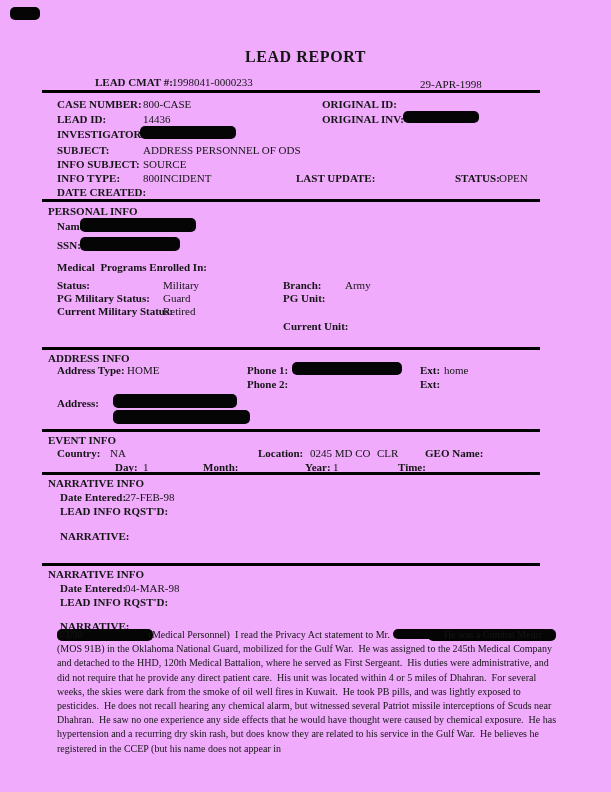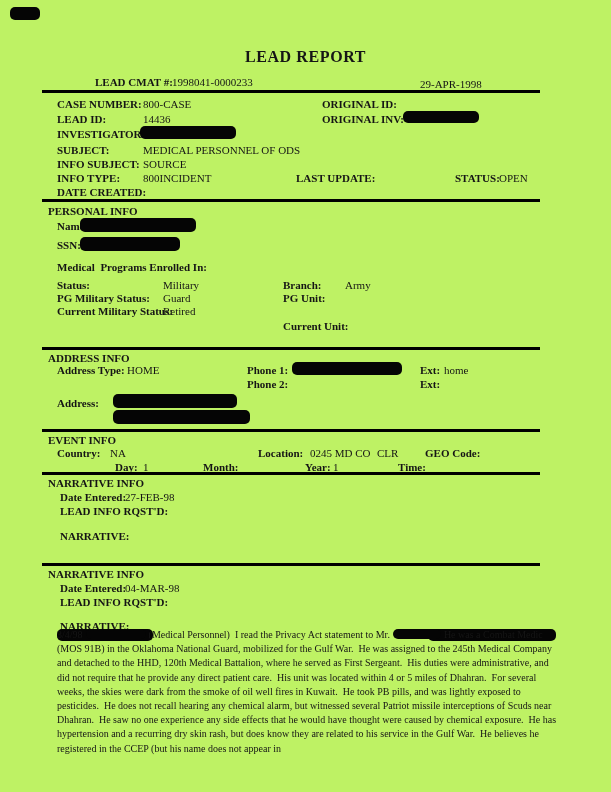--- a/index.html
+++ b/index.html
@@ -1,19 +1,19 @@
 <!DOCTYPE html>
 <html><head>
 <meta charset="utf-8">
 <style>
   html,body { margin:0; padding:0; background:#ffffff; }
   .page {
     position:relative;
     width:611px; height:792px;
-    background:#bef264;
+    background:#f0abfc;
     font-family:"Liberation Serif","DejaVu Serif",serif;
     font-size:11px;
     color:#151515;
     overflow:hidden;
   }
   .t { position:absolute; white-space:pre; }
   .b { font-weight:bold; }
   .title {
     position:absolute; left:0; top:48px; width:100%;
     text-align:center; font-weight:bold; font-size:16px; letter-spacing:.6px;
@@ -52,21 +52,21 @@
 
   <span class="t b" style="left:57px;top:113px" data-bind="case.lead_id_label">LEAD ID:</span>
   <span class="t" style="left:143px;top:113px" data-bind="case.lead_id">14436</span>
   <span class="t b" style="left:322px;top:113px" data-bind="case.original_inv_label">ORIGINAL INV:</span>
   <div class="redact" style="left:403px;top:111px;width:76px;height:12px"></div>
 
   <span class="t b" style="left:57px;top:128px" data-bind="case.investigator_label">INVESTIGATOR:</span>
   <div class="redact" style="left:140px;top:126px;width:96px;height:13px"></div>
 
   <span class="t b" style="left:57px;top:144px" data-bind="case.subject_label">SUBJECT:</span>
-  <span class="t" style="left:143px;top:144px" data-bind="case.subject">MEDICAL PERSONNEL OF ODS</span>
+  <span class="t" style="left:143px;top:144px" data-bind="case.subject">ADDRESS PERSONNEL OF ODS</span>
 
   <span class="t b" style="left:57px;top:158px" data-bind="case.info_source_label">INFO SUBJECT:</span>
   <span class="t" style="left:143px;top:158px" data-bind="case.info_source">SOURCE</span>
 
   <span class="t b" style="left:57px;top:172px" data-bind="case.info_type_label">INFO TYPE:</span>
   <span class="t" style="left:143px;top:172px" data-bind="case.info_type">800INCIDENT</span>
   <span class="t b" style="left:296px;top:172px" data-bind="case.last_update_label">LAST UPDATE:</span>
   <span class="t b" style="left:455px;top:172px" data-bind="case.status_label">STATUS:</span>
   <span class="t" style="left:499px;top:172px" data-bind="case.status">OPEN</span>
 
@@ -114,21 +114,21 @@
   <div class="redact" style="left:113px;top:410px;width:137px;height:14px"></div>
 
   <div class="rule" style="top:429px"></div>
 
   <span class="t b" style="left:48px;top:434px" data-bind="event.section_title">EVENT INFO</span>
   <span class="t b" style="left:57px;top:447px" data-bind="event.country_label">Country:</span>
   <span class="t" style="left:110px;top:447px" data-bind="event.country">NA</span>
   <span class="t b" style="left:258px;top:447px" data-bind="event.location_label">Location:</span>
   <span class="t" style="left:310px;top:447px" data-bind="event.location">0245 MD CO</span>
   <span class="t" style="left:377px;top:447px" data-bind="event.location_clr">CLR</span>
-  <span class="t b" style="left:425px;top:447px" data-bind="event.geo_label">GEO Code:</span>
+  <span class="t b" style="left:425px;top:447px" data-bind="event.geo_label">GEO Name:</span>
 
   <span class="t b" style="left:115px;top:461px" data-bind="event.day_label">Day:</span>
   <span class="t" style="left:143px;top:461px" data-bind="event.day">1</span>
   <span class="t b" style="left:203px;top:461px" data-bind="event.month_label">Month:</span>
   <span class="t b" style="left:305px;top:461px" data-bind="event.year_label">Year:</span>
   <span class="t" style="left:333px;top:461px" data-bind="event.year">1</span>
   <span class="t b" style="left:398px;top:461px" data-bind="event.time_label">Time:</span>
 
   <div class="rule" style="top:472px"></div>
 

